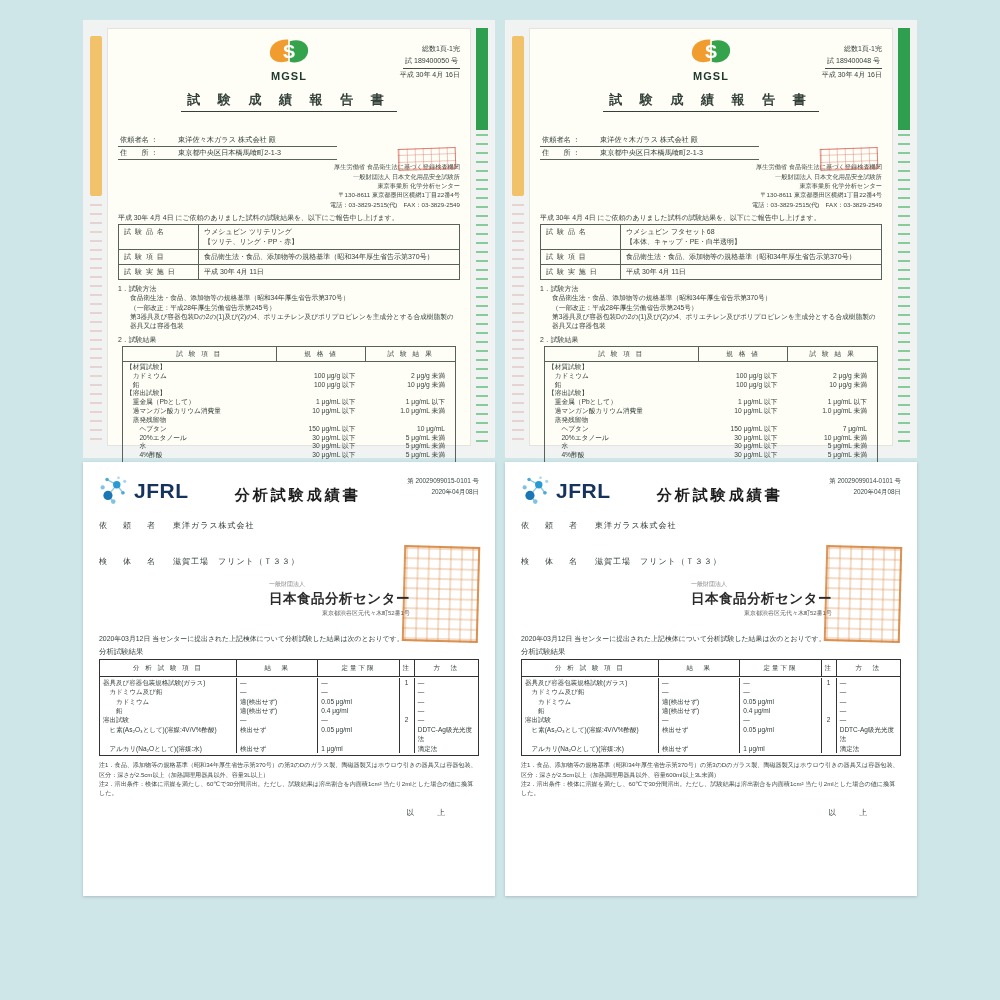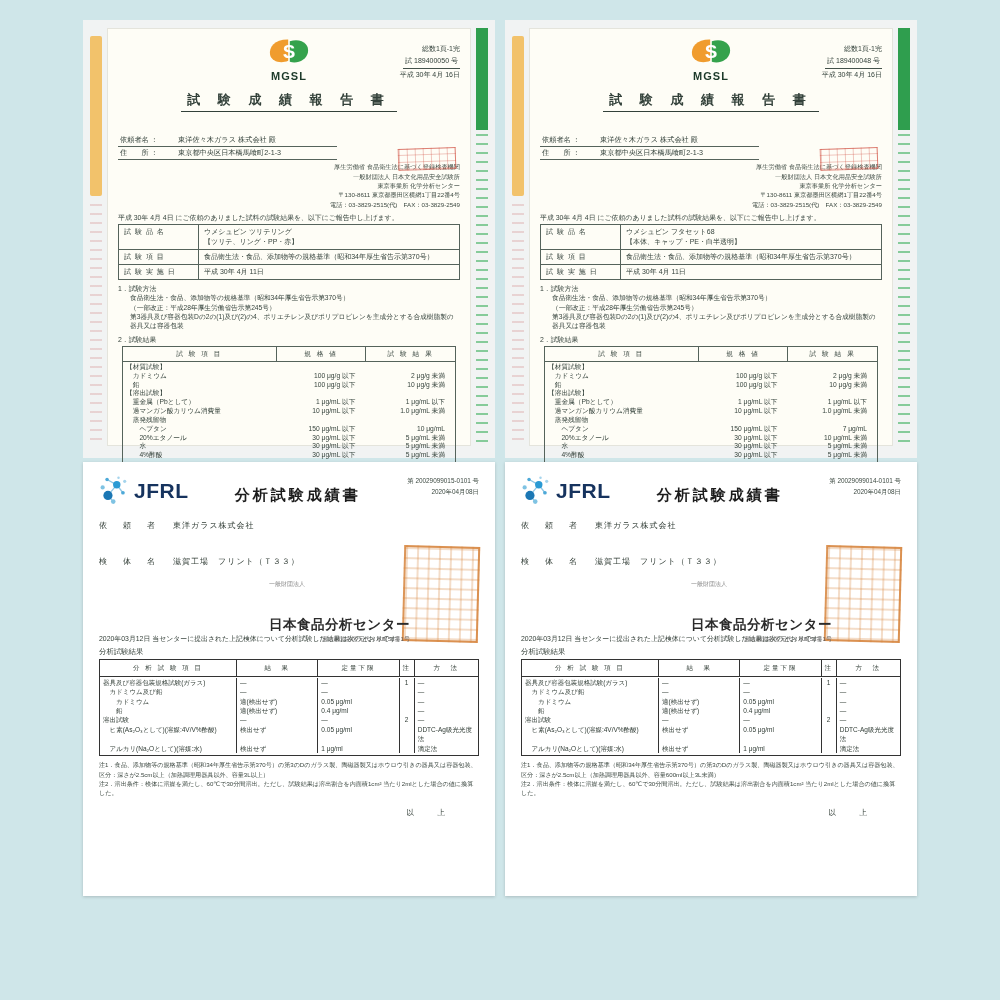--- a/index.html
+++ b/index.html
@@ -66,21 +66,21 @@
   .jf-meta { text-align:right; font-size:6.4px; line-height:1.7; color:#3a473f; white-space:nowrap; }
   .jf-line { margin-top:14px; font-size:8px; letter-spacing:1px; display:flex; gap:14px; }
   .jf-line .lb { letter-spacing:4px; }
   .jf-sample { margin-top:24px; }
   .jf-stamp { position:absolute; right:16px; top:84px; width:210px; height:110px; }
   .jf-seal { position:absolute; right:0; top:0; width:76px; height:96px; border:2px solid rgba(214,132,60,.85); transform:rotate(1.5deg);
       background:repeating-linear-gradient(0deg, rgba(214,132,60,.28) 0 2px, transparent 2px 10px),
                  repeating-linear-gradient(90deg, rgba(214,132,60,.28) 0 2px, transparent 2px 11px); }
   .jf-org { position:absolute; left:0; top:34px; text-align:left; }
   .jf-org-type { font-size:6px; color:#8a8a8a; }
-  .jf-org-name { font-size:13.5px; font-weight:bold; color:#2b2b2b; letter-spacing:0.5px;margin-top:26px; }
+  .jf-org-name { font-size:13.5px; font-weight:bold; color:#2b2b2b; letter-spacing:0.5px; }
   .jf-org-addr { font-size:6px; color:#5a5a5a; text-align:right; margin-top:1px; }
   .jf-intro { margin-top:66px; font-size:6.9px; }
   .jf-res-lb { margin-top:3px; font-size:7.4px; }
   .jtable { border:1.5px solid #333; margin-top:2px; font-size:6.5px; }
   .jhead { display:flex; border-bottom:1.5px solid #333; text-align:center; letter-spacing:2px; }
   .jhead > div { padding:3px 0; }
   .jc1 { flex:0 0 36%; padding:0 3px; white-space:pre-wrap; }
   .jc2 { flex:0 0 21.5%; border-left:1px solid #333; padding:0 3px; }
   .jc3 { flex:0 0 21.5%; border-left:1px solid #333; padding:0 3px; }
   .jc4 { flex:0 0 4%; border-left:1px solid #333; padding:0 2px; text-align:center; }

